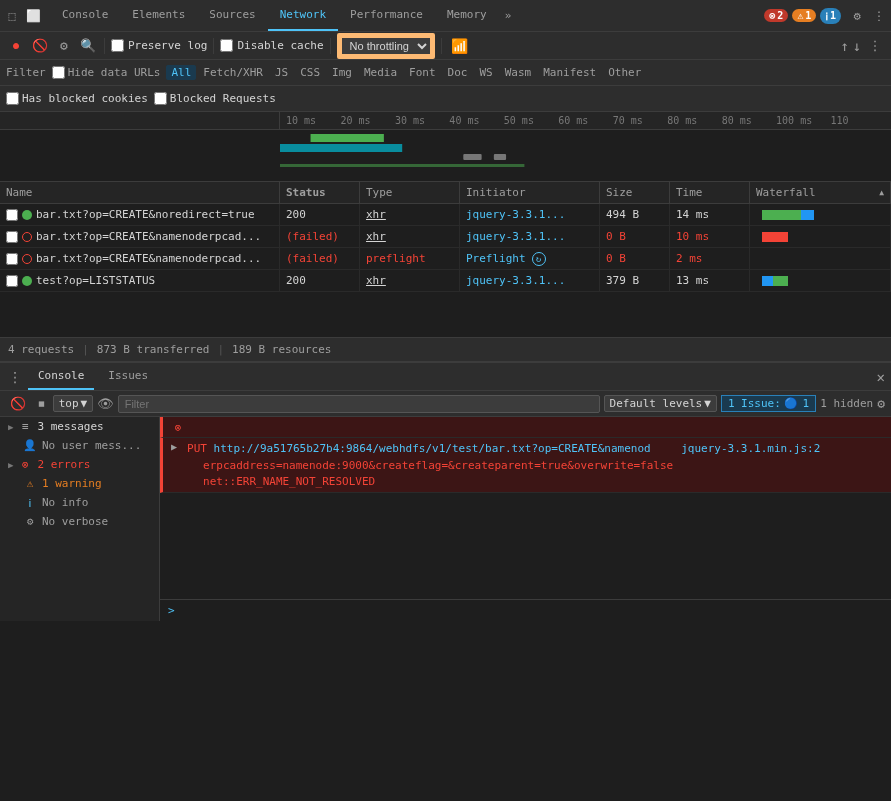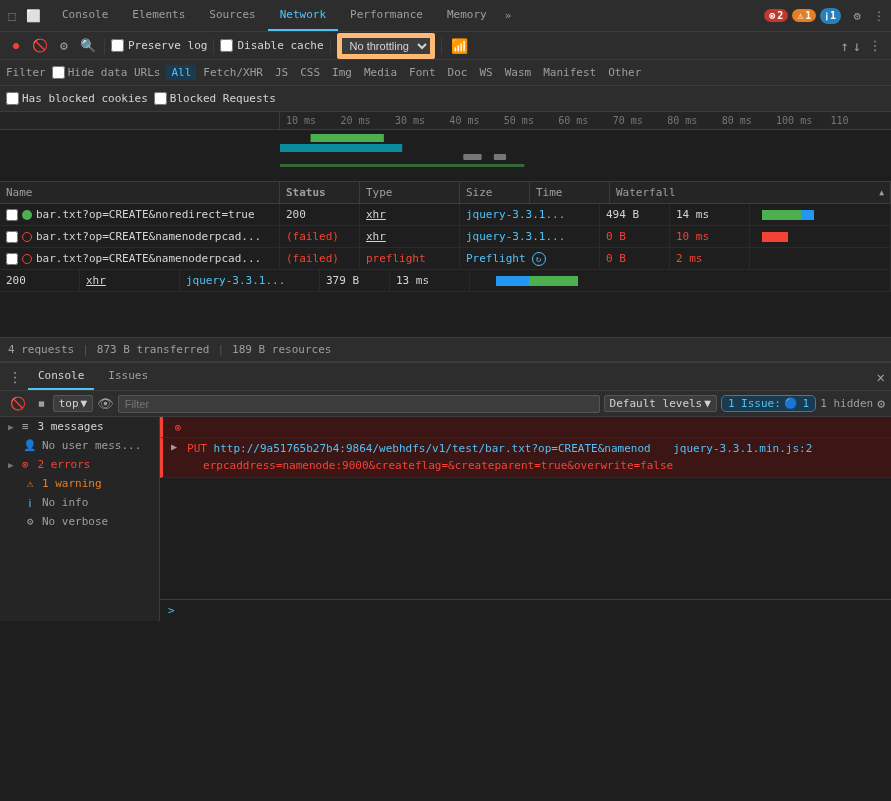--- a/index.html
+++ b/index.html
@@ -430,21 +430,21 @@
       color: #d4d4d4;
       font-size: 11px;
     }
     .issue-badge {
       display: flex;
       align-items: center;
       gap: 4px;
       background: #1a3a4f;
       border: 1px solid #2980b9;
       padding: 1px 6px;
-      border-radius: 5px;
+      border-radius: 0;
       color: #4fc3f7;
       font-size: 11px;
       cursor: pointer;
     }
     .hidden-badge {
       color: #9e9e9e;
       font-size: 11px;
     }
     .gear-btn {
       color: #9e9e9e;
@@ -684,20 +684,21 @@
       <rect x="0%" y="34" width="40%" height="3" fill="#4caf50" opacity="0.5"></rect>
     </svg>
   </div>
 </div>
 
 <div class="network-table" style="height: 155px; overflow: hidden;">
   <div class="table-header">
     <div class="th th-name">Name</div>
     <div class="th th-status">Status</div>
     <div class="th th-type">Type</div>
+    <div class="th th-initiator">Initiator</div>
     <div class="th th-size">Size</div>
     <div class="th th-time">Time</div>
     <div class="th th-waterfall">
       <span>Waterfall</span>
       <span class="sort-arrow">▲</span>
     </div>
   </div>
 
   <div class="tr">
     <div class="td td-name">
@@ -751,20 +752,25 @@
     <div class="td td-initiator" style="display:flex; align-items:center; gap:2px;">
       <span class="initiator-link">Preflight</span>
       <span class="preflight-icon">↻</span>
     </div>
     <div class="td td-size size-zero">0 B</div>
     <div class="td td-time time-fail">2 ms</div>
     <div class="td td-waterfall"></div>
   </div>
 
   <div class="tr">
+    <div class="td td-name">
+      <input type="checkbox" class="row-checkbox" style="">
+      <span class="row-icon row-icon-ok"></span>
+      <span>test?op=LISTSTATUS</span>
+    </div>
     <div class="td td-status status-ok">200</div>
     <div class="td td-type type-xhr">xhr</div>
     <div class="td td-initiator">
       <span class="initiator-link">jquery-3.3.1...</span>
     </div>
     <div class="td td-size size-ok">379 B</div>
     <div class="td td-time time-ok">13 ms</div>
     <div class="td td-waterfall">
       <div style="position:relative; width:100%; height:100%;">
         <div style="position:absolute; left:5%; top:50%; transform:translateY(-50%); width:8%; height:10px; background:#2196f3;"></div>
@@ -851,26 +857,29 @@
 
         <div class="console-msg error">
           <span class="msg-icon">⊗</span>
         </div>
 
         <div class="console-msg error">
           <span class="msg-expand">▶</span>
           <div class="msg-content">
             <span>PUT </span>
             <a class="msg-link">http://9a51765b27b4:9864/webhdfs/v1/test/bar.txt?op=CREATE&amp;namenod</a>
-            <span style="margin-left: 16px;">
+            <span style="margin-left: 24px;">
               <a class="msg-link">jquery-3.3.1.min.js:2</a>
             </span>
             <div style="padding-left: 16px; margin-top: 2px;">
               <span>erpcaddress=namenode:9000&amp;createflag=&amp;createparent=true&amp;overwrite=false</span>
             </div>
+            <div style="padding-left: 16px; color: #f44336;">
+              <span>net::ERR_NAME_NOT_RESOLVED</span>
+            </div>
           </div>
         </div>
       </div>
 
       <div class="console-input-row">
         <span class="console-prompt">&gt;</span>
         <input class="console-input" type="text" style="">
       </div>
     </div>
   </div>

